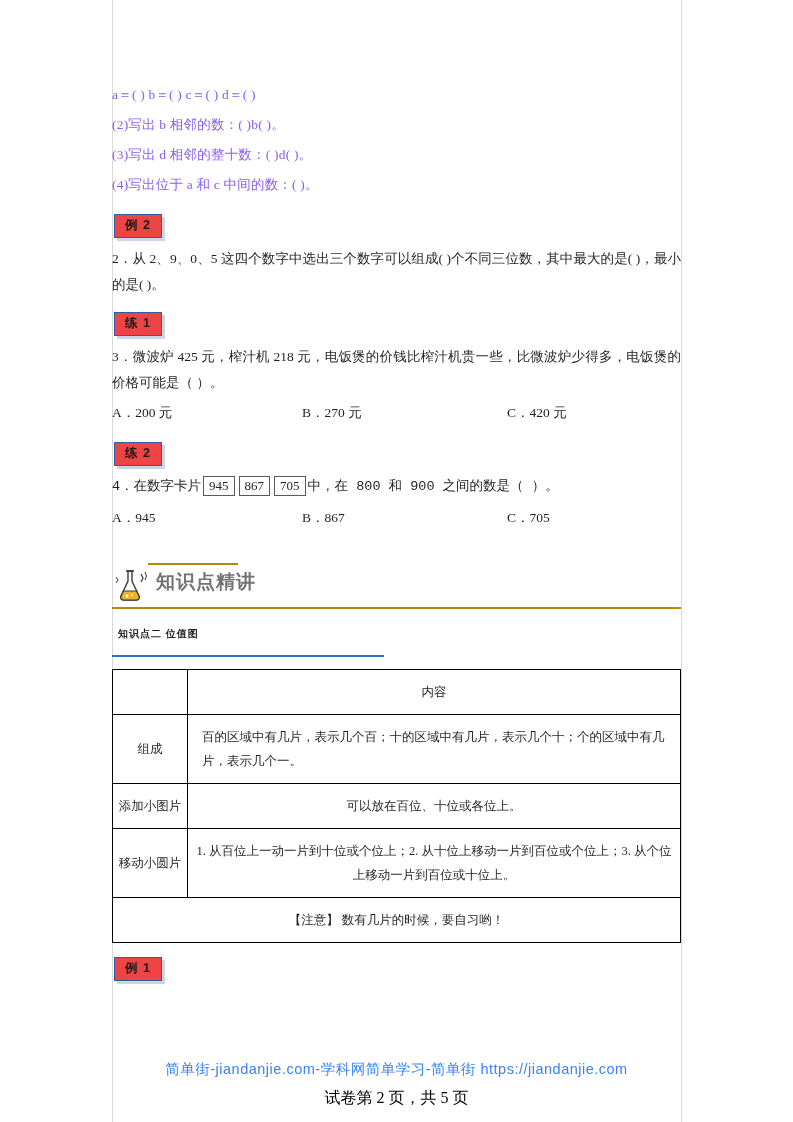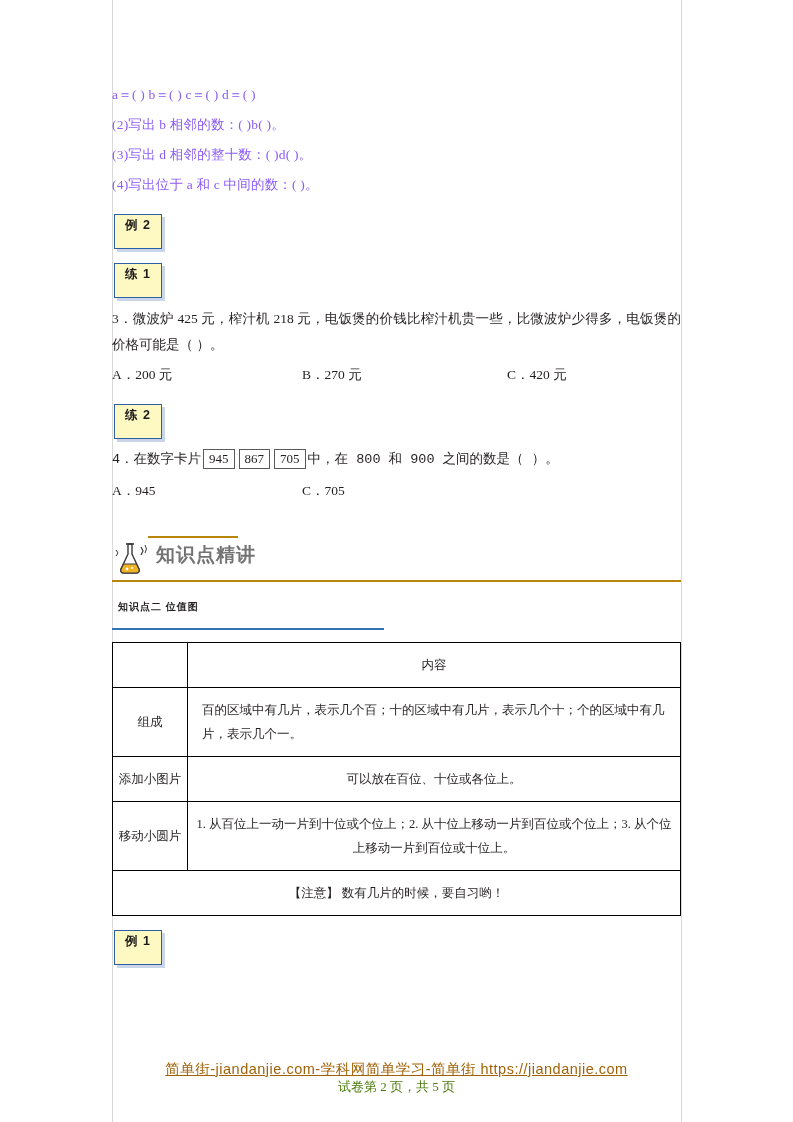--- a/index.html
+++ b/index.html
@@ -53,22 +53,22 @@
     text-align: justify;
   }
   .q-line {
     font-size: 13.5px;
     line-height: 28px;
   }
 
   .tagbox {
     display: inline-block;
     border: 1.4px solid #2e5fa3;
-    background: #fef9c3;
-    padding: 2px 10px 14px 10px;
+    background: #ef4444;
+    padding: 2px 10px 3px 10px;
     font-size: 12.5px;
     font-weight: bold;
     color: #1b1b1b;
     box-shadow: 3px 3px 0 #c9d6ea;
     font-family: "Liberation Sans", sans-serif;
     letter-spacing: 1px;
     text-align: right;
   }
   .tag-wrap { margin: 14px 0 6px 2px; }
 
@@ -179,33 +179,32 @@
 
   .footer {
     position: absolute;
     left: 0;
     top: 1060px;
     width: 793px;
     text-align: center;
   }
   .footer .wm {
     font-size: 14.5px;
-    color: #a16207;
+    color: #3b82f6;
     font-family: "Liberation Sans", sans-serif;
     letter-spacing: 0.5px;
-    text-decoration: underline;
   }
   .footer .pg-overlay {
     position: absolute;
     left: 0;
-    top: 18px;
+    top: 28px;
     width: 793px;
     text-align: center;
-    font-size: 13px;
-    color: #4d7c0f;
+    font-size: 16px;
+    color: #000000;
   }
   .sp { display: inline-block; font-family: Liberation Mono, monospace; }
 </style>
 </head>
 <body>
 
 <div class="page">
 
   <div class="vrule left"></div>
   <div class="vrule right"></div>
@@ -214,20 +213,21 @@
 
     <div class="line">a＝(            )    b＝(            )    c＝(            )    d＝(            )</div>
     <div class="line">(2)写出 b 相邻的数：(            )b(            )。</div>
     <div class="line">(3)写出 d 相邻的整十数：(            )d(            )。</div>
     <div class="line">(4)写出位于 a 和 c 中间的数：(            )。</div>
 
     <div class="tag-wrap">
       <span class="tagbox">例 2</span>
     </div>
 
+    <div class="para">2．从 2、9、0、5 这四个数字中选出三个数字可以组成(            )个不同三位数，其中最大的是(            )，最小的是(            )。</div>
 
     <div class="tag-wrap">
       <span class="tagbox">练 1</span>
     </div>
 
     <div class="para">3．微波炉 425 元，榨汁机 218 元，电饭煲的价钱比榨汁机贵一些，比微波炉少得多，电饭煲的价格可能是（      ）。</div>
 
     <div class="choices">
       <div>A．200 元</div>
       <div>B．270 元</div>
@@ -237,20 +237,21 @@
     <div class="tag-wrap">
       <span class="tagbox">练 2</span>
     </div>
 
     <div class="q-line">
       <span class="sp">4．在数字卡片</span><span class="cardnum">945</span><span class="cardnum">867</span><span class="cardnum">705</span><span class="sp">中，在 800 和 900 之间的数是（      ）。</span>
     </div>
 
     <div class="choices">
       <div>A．945</div>
+      <div>B．867</div>
       <div>C．705</div>
     </div>
 
     <div class="kp-head">
       <div class="kp-topline"></div>
       <div class="flask">
         <svg width="40" height="40" viewBox="0 0 40 40">
           <path d="M16 6 L16 16 L9 31 Q8 35 12 35 L24 35 Q28 35 27 31 L20 16 L20 6 Z" fill="#ffffff" stroke="#3b3b3b" stroke-width="1.4"></path>
           <path d="M11.5 26 L24.5 26 L27 31 Q28 35 24 35 L12 35 Q8 35 9 31 Z" fill="#f0b323" stroke="#3b3b3b" stroke-width="1.2"></path>
           <line x1="14" y1="6" x2="22" y2="6" stroke="#3b3b3b" stroke-width="1.6"></line>

